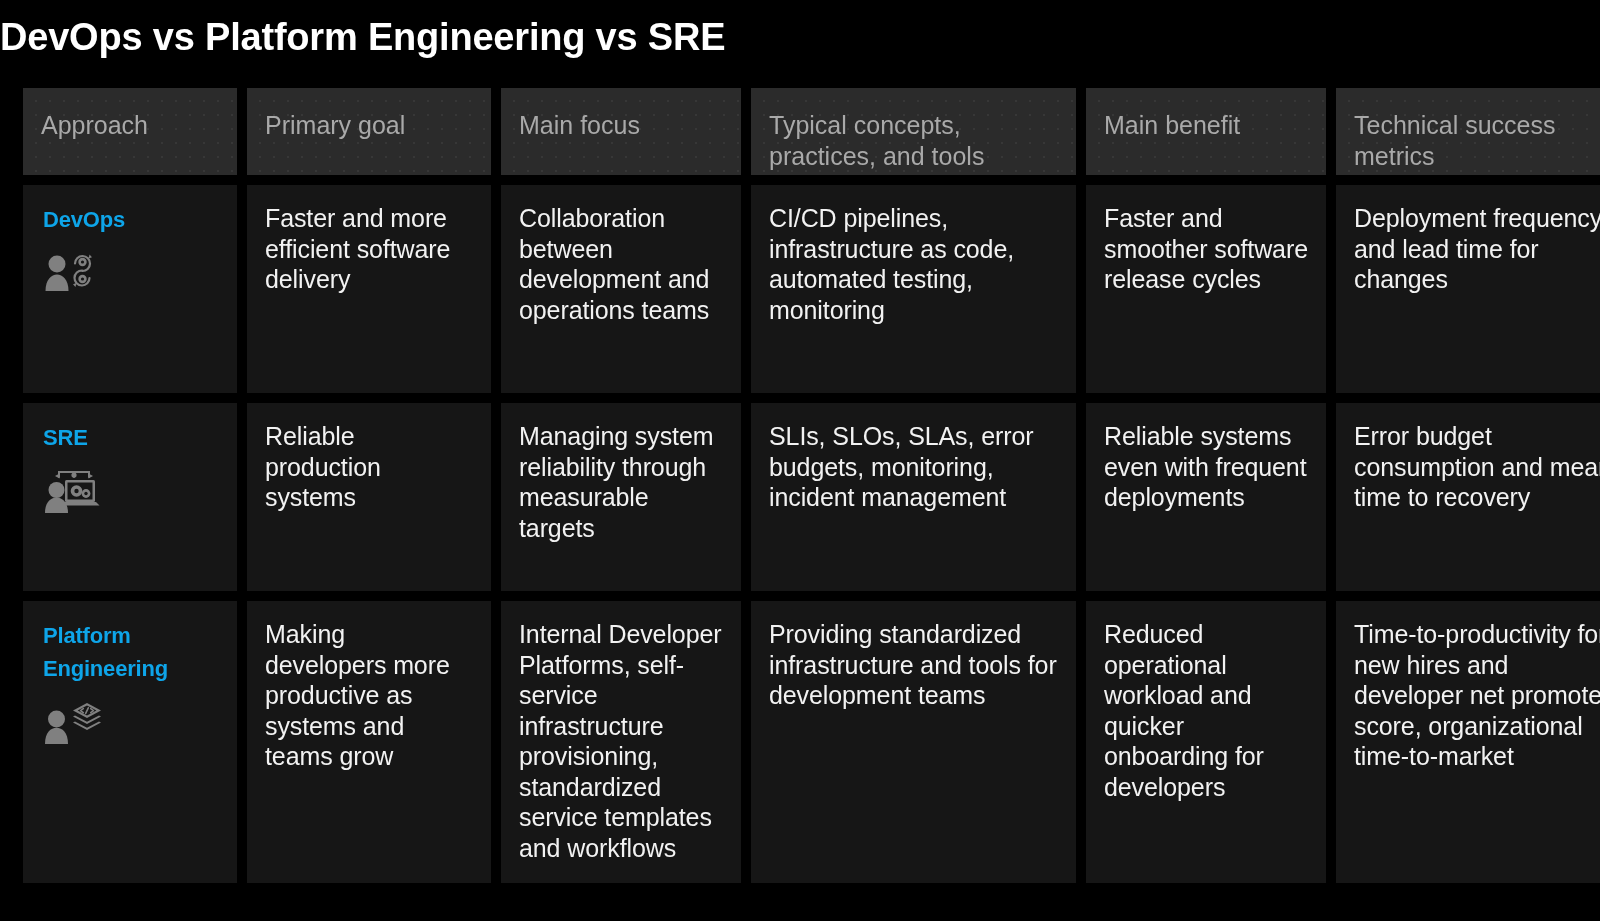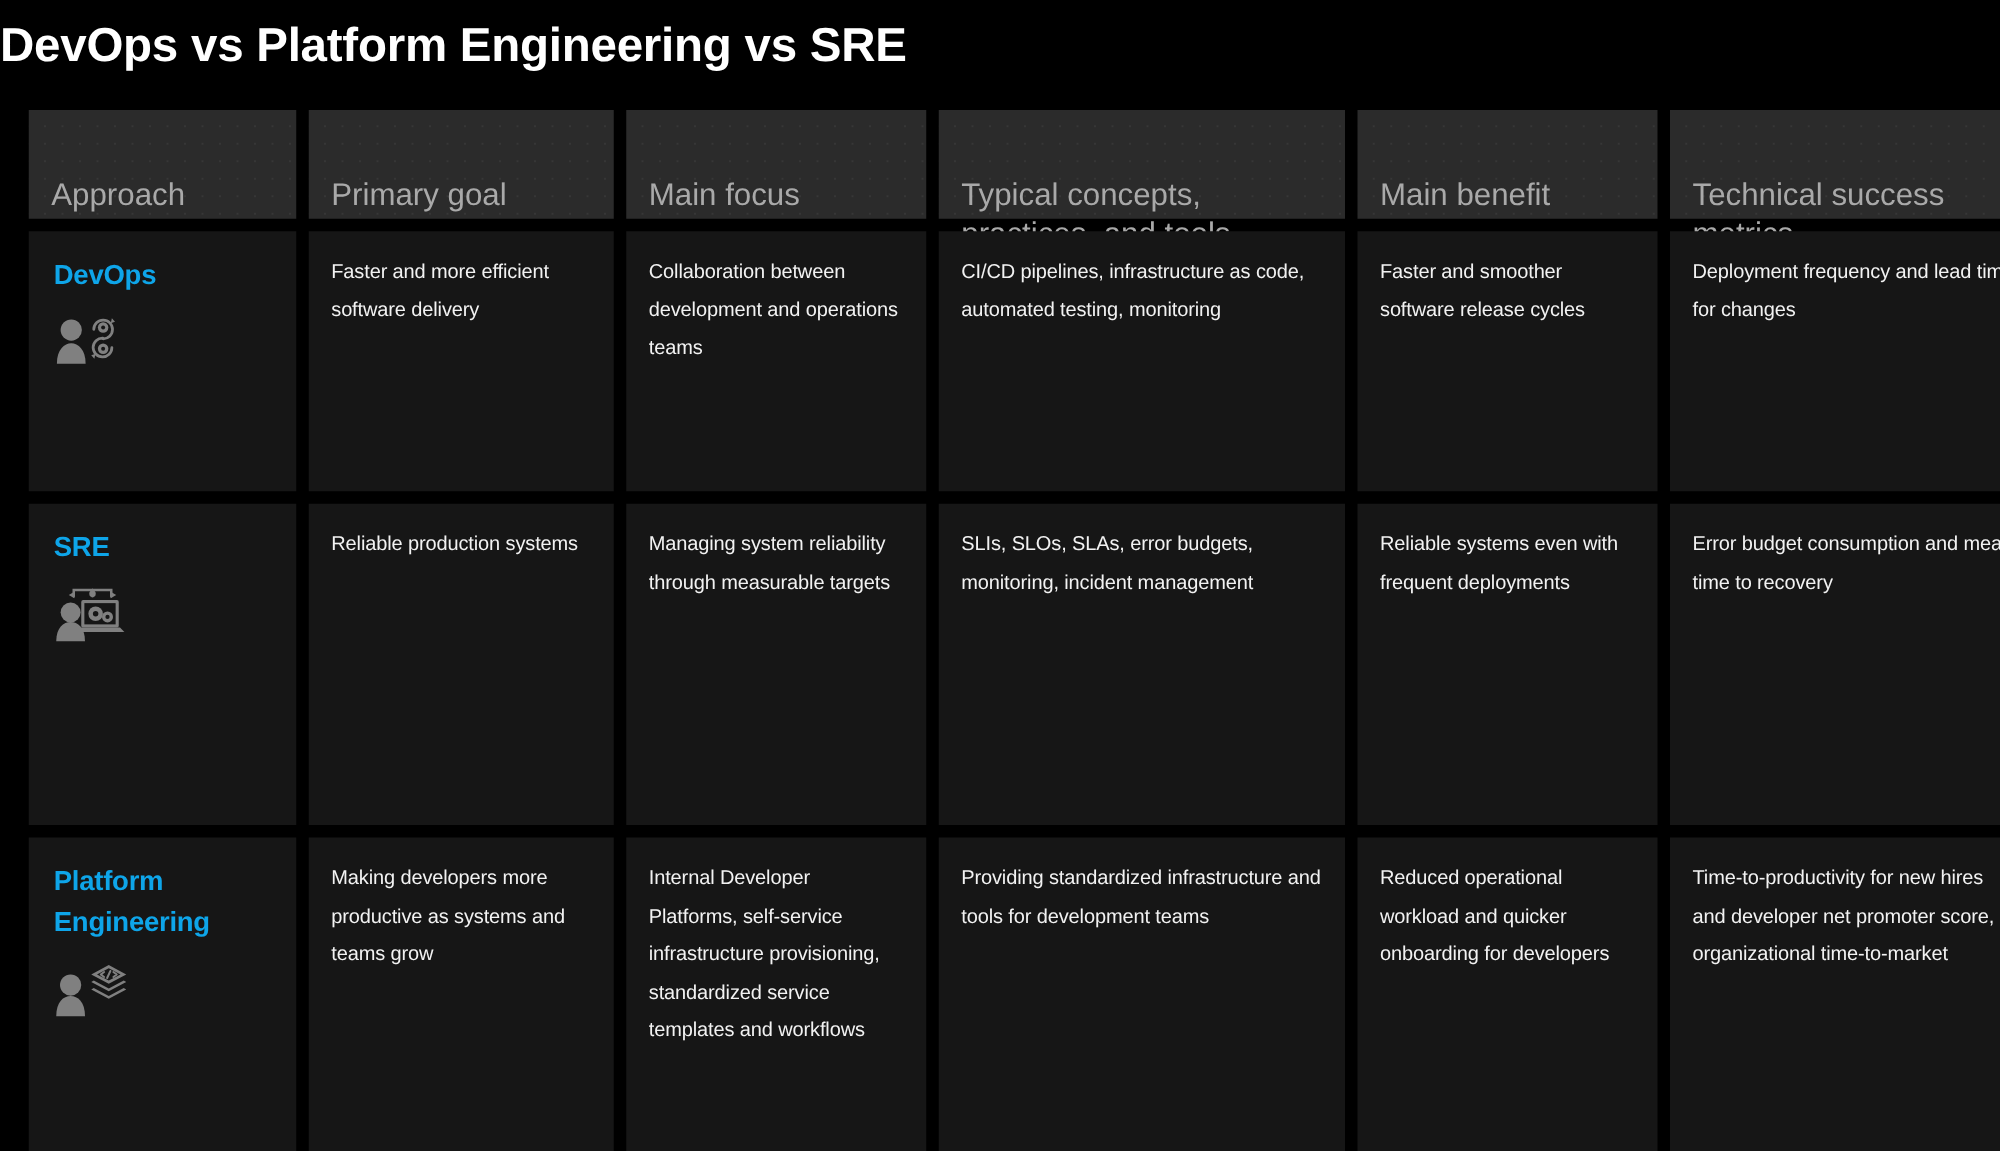--- a/index.html
+++ b/index.html
@@ -53,21 +53,21 @@
       radial-gradient(rgba(255,255,255,0.055) 1px, transparent 1px);
     background-size:14px 14px;
     background-position:6px 6px;
     color:#a9a9a9;
     font-size:25px;
     line-height:31px;
     padding:22px 16px 20px 18px;
     height:87px;
     display:block;
   }
-  .hcell .htxt { display:block;margin-top:31px; }
+  .hcell .htxt { display:block; }
 
   
   .labelcell {
     background:#161616;
     padding:18px 18px 16px 20px;
     display:flex;
     flex-direction:column;
     justify-content:flex-start;
   }
   .approach-name {
@@ -81,28 +81,28 @@
     margin-top:14px;
     width:62px; height:42px;
     display:block;
   }
   .approach-icon svg { display:block; }
 
   
   .cell .ctxt {
     display:block;
     color:#f2f2f2;
-    font-size:16px;
+    font-size:25px;
     line-height:30.5px;
     letter-spacing:-0.1px;
   }
 
   
   .row1 { height:208px; }
-  .row2 { height:257px; }
+  .row2 { height:188px; }
   .row3 { height:282px; }
 </style>
 </head>
 <body>
 
 <div id="page">
 
   <div class="title">DevOps vs Platform Engineering vs SRE</div>
 
   <div class="table">

